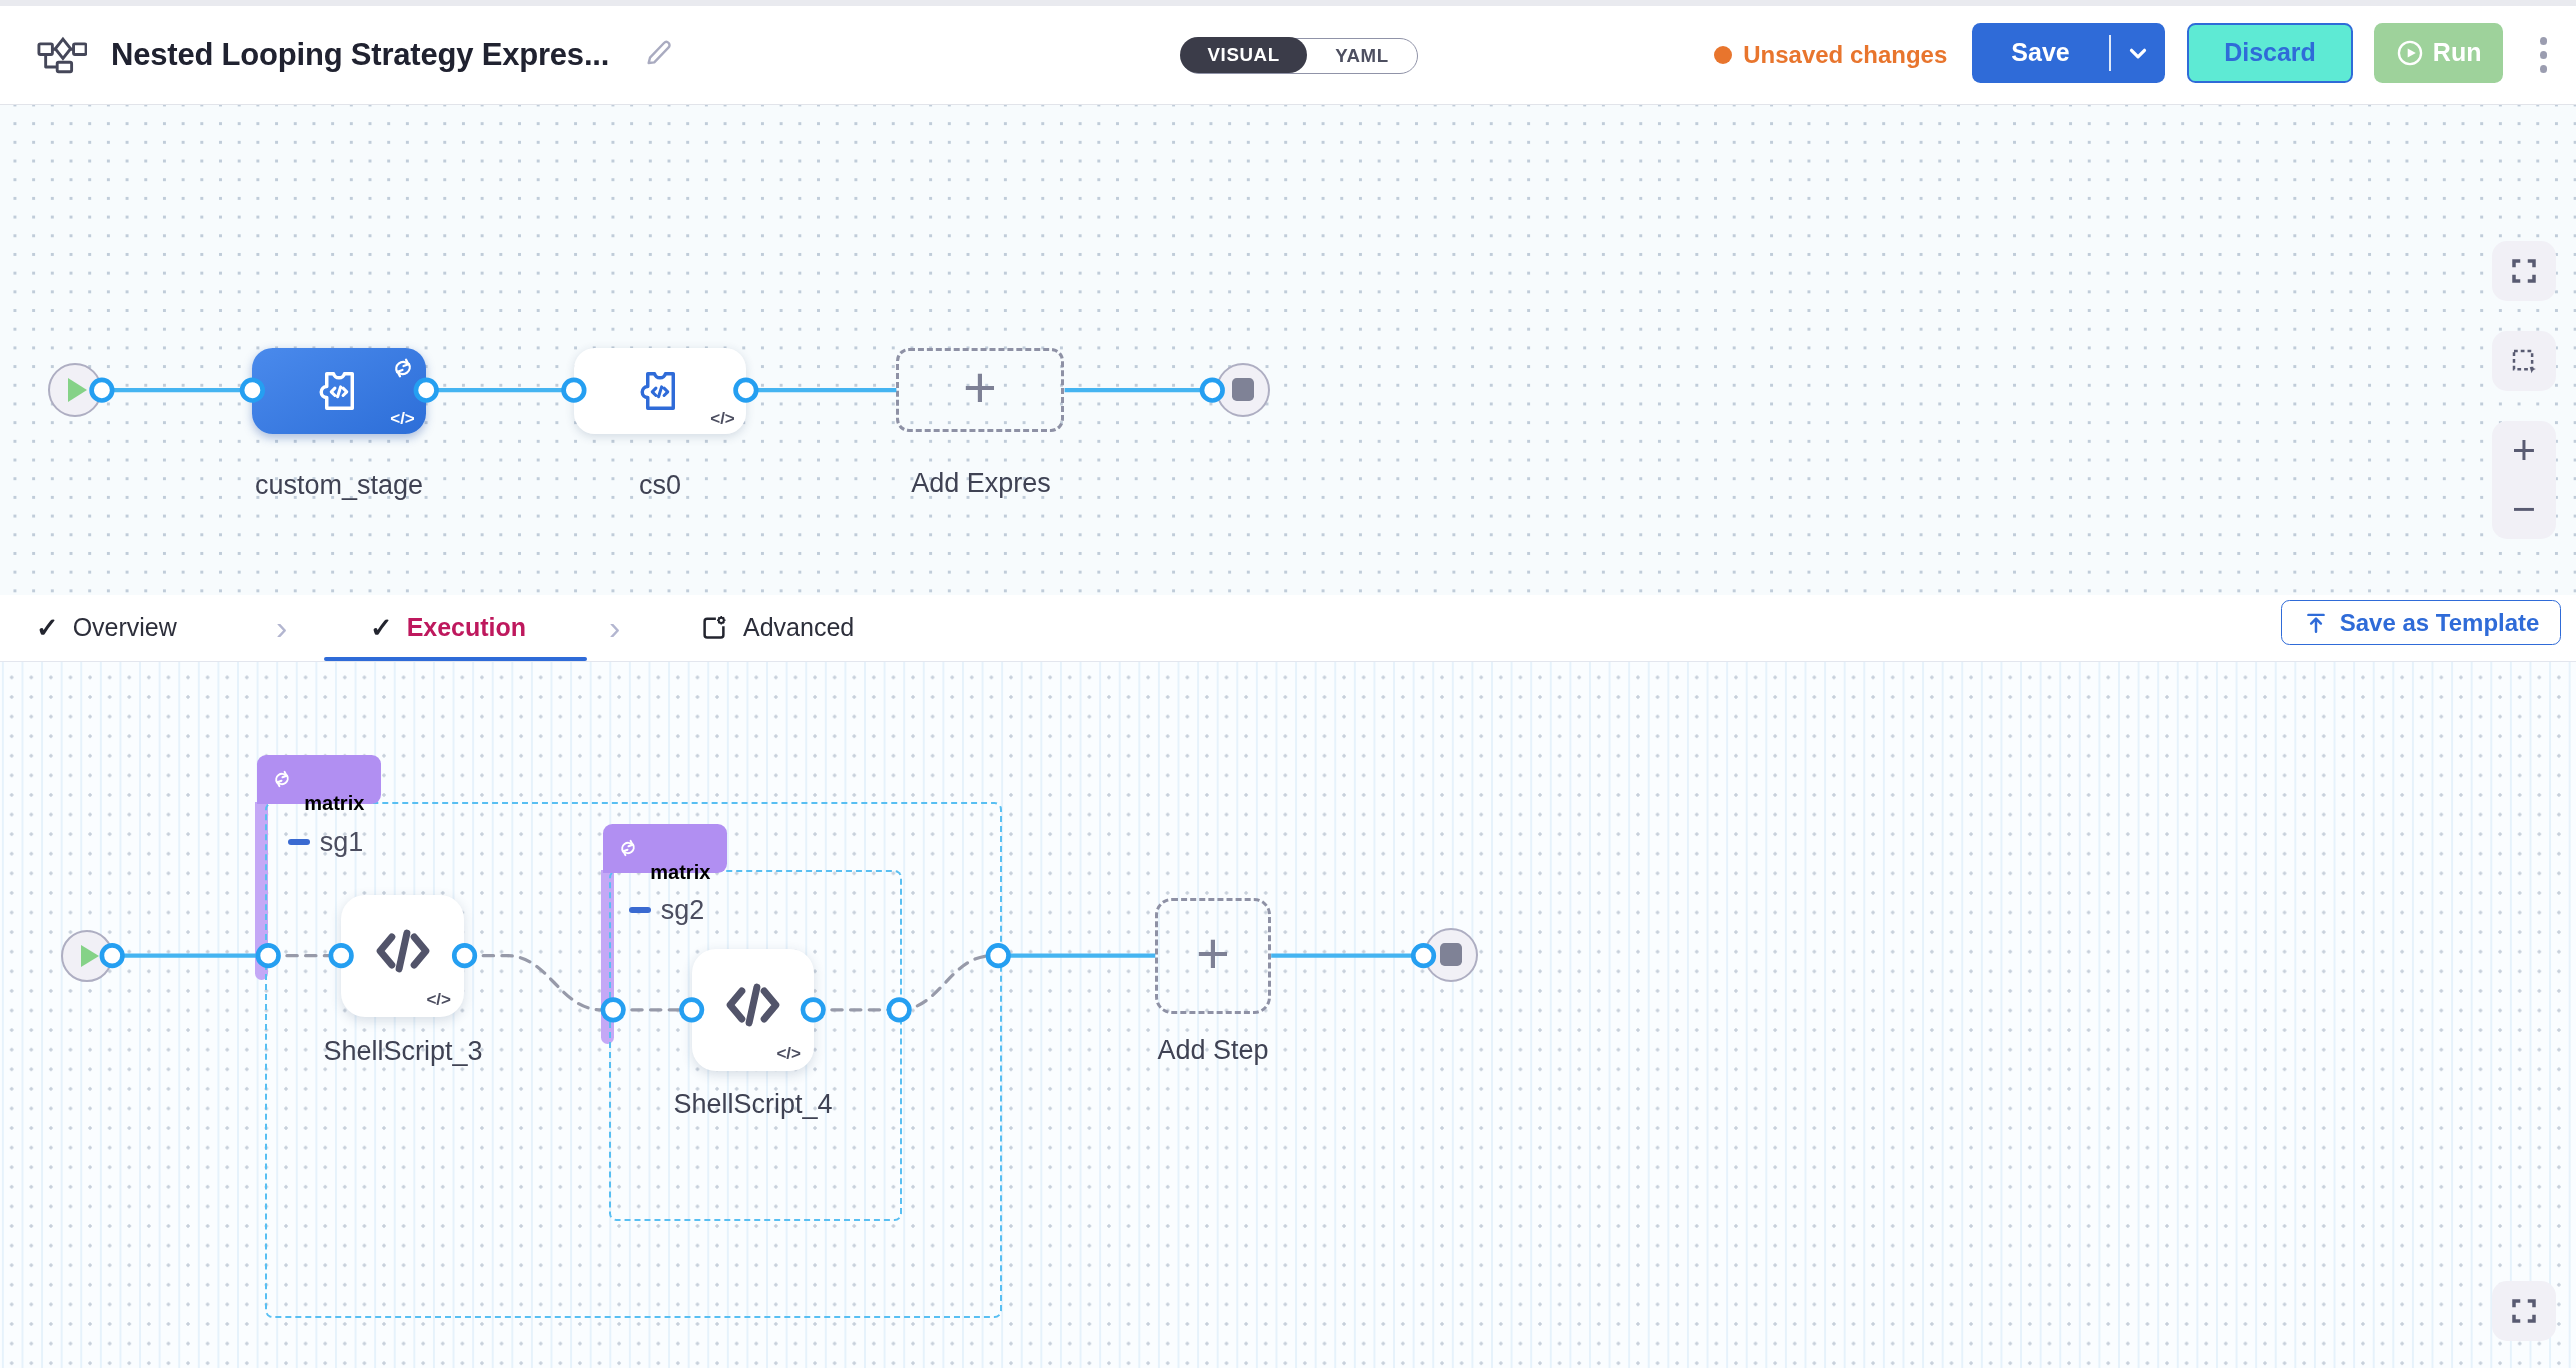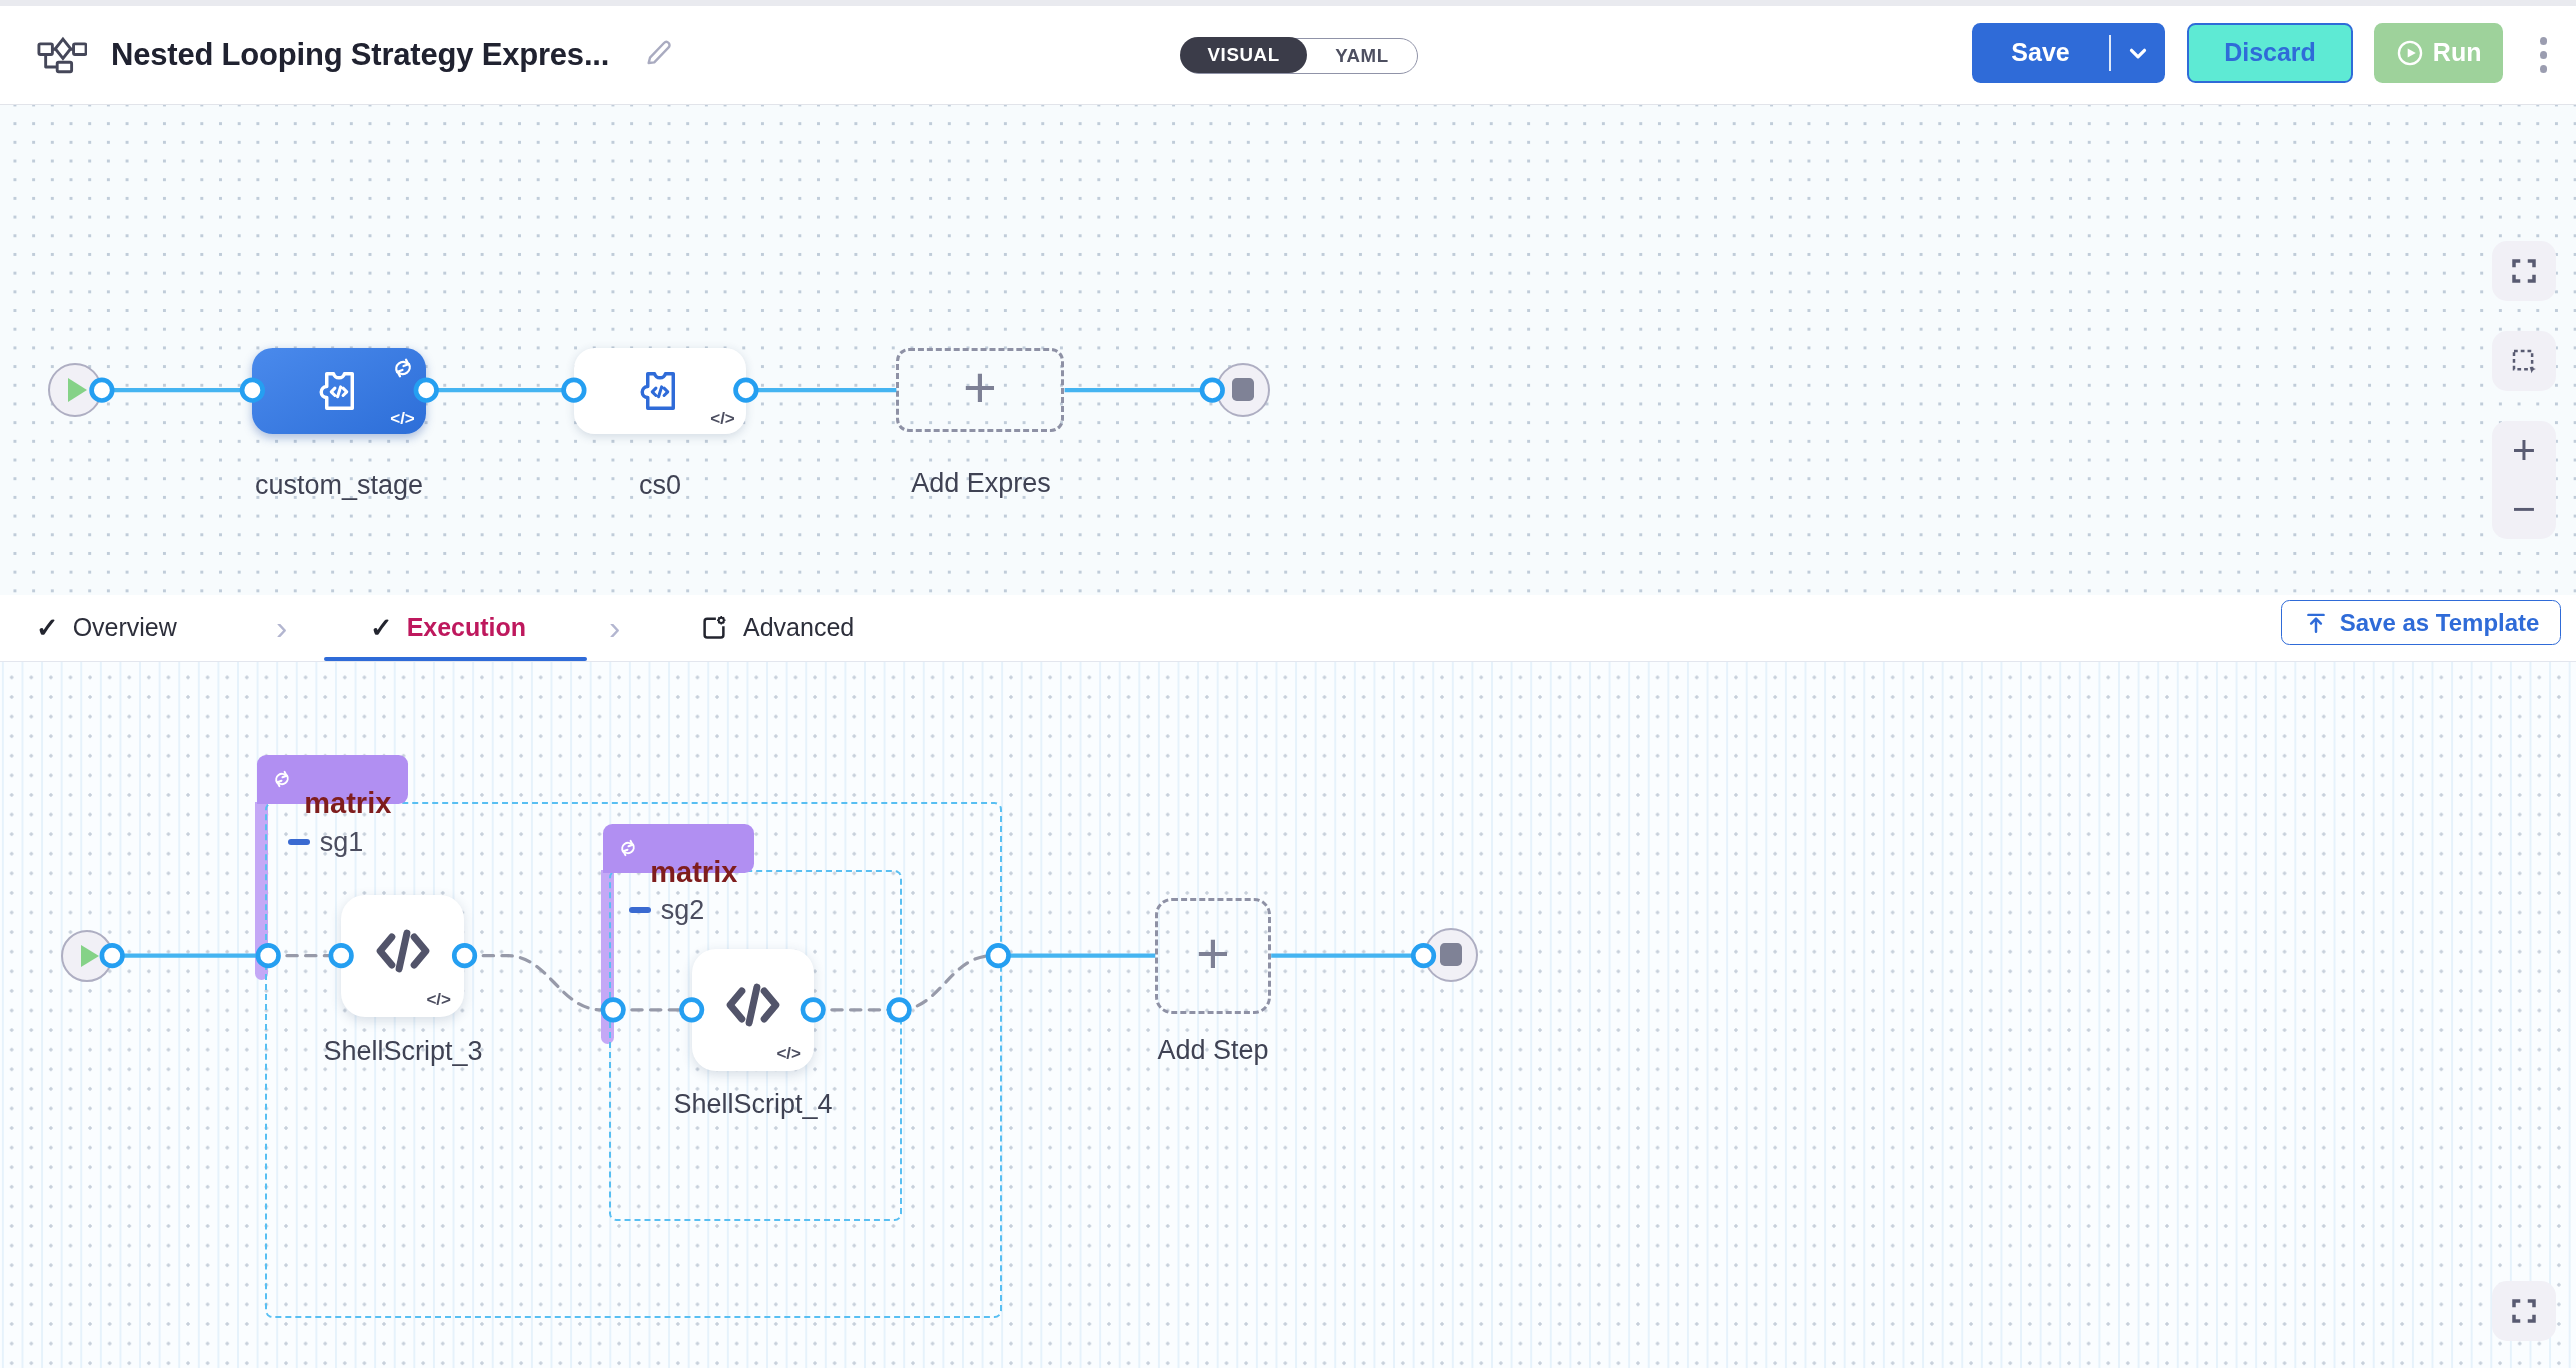--- a/index.html
+++ b/index.html
@@ -96,21 +96,21 @@
   .tab-sep { position: absolute; top: 13px; font-size: 34px; color: #b3b6d0; font-weight: 400; }
   .tab-underline { position: absolute; left: 324px; bottom: -0.9px; width: 263px; height: 4.7px; background: var(--primary-blue); border-radius: 1.9px; }
   .sat-btn { position: absolute; right: 15px; top: 5.6px; height: 45px; padding: 0 20.6px; background: #fff;
     border: 1.9px solid var(--primary-blue); border-radius: 8.4px; color: var(--primary-blue);
     font-size: 24px; font-weight: 600; display: flex; align-items: center; gap: 11.2px; cursor: pointer; font-family: inherit; }
 
   
   .group-box { position: absolute; border: 2.3px dashed var(--group-border-blue); border-radius: 7.5px; z-index: 1; }
   .matrix-badge { position: absolute; height: 49px; background: var(--loop-purple); border-radius: 9.3px 9.3px 9.3px 0;
     display: flex; align-items: center; gap: 10.3px; padding: 0 17px 0 13px; z-index: 2; cursor: pointer; }
-  .matrix-badge .mb-txt { color: #7f1d1d; font-size: 29px; font-weight: 600; margin-top: 48px; }
+  .matrix-badge .mb-txt { color: #000000; font-size: 20px; font-weight: 600; margin-top: 48px; }
   .matrix-bar { position: absolute; width: 13px; background: var(--loop-bar-purple); border-radius: 0 0 7.5px 7.5px; z-index: 1; }
   .sg-name { position: absolute; display: flex; align-items: center; gap: 9.3px; z-index: 2; }
   .sg-name .dash { width: 22.4px; height: 6.5px; border-radius: 3.3px; background: #3a6ad1; cursor: pointer; }
   .sg-name .nm { font-size: 27px; color: #4b4d5f; }
 
   .step-node { position: absolute; background: #ffffff; border-radius: 24px; box-shadow: 0 3.7px 11.2px rgba(40,60,100,0.16);
     z-index: 3; cursor: pointer; }
   .step-node .main-ic { position: absolute; left: 50%; top: 46%; transform: translate(-50%,-50%); }
   .step-node .mini-code { position: absolute; right: 13px; bottom: 6.5px; font-size: 17px; font-weight: 700; color: #4c4e60; }
 </style>
@@ -133,20 +133,24 @@
       <svg viewBox="0 0 24 24" width="32" height="32" fill="none" stroke="#a9abc0" stroke-width="1.8" stroke-linejoin="round">
         <path d="M5 19.5 L6 15.5 L16.5 4.5 C17.5 3.5 19 3.5 20 4.5 C21 5.5 20.8 7 19.8 8 L9.2 19 Z"></path>
       </svg>
     </button>
 
     <div class="toggle">
       <div class="toggle-seg toggle-visual">VISUAL</div>
       <div class="toggle-seg toggle-yaml">YAML</div>
     </div>
 
+    <div class="unsaved">
+      <span class="dot"></span>
+      <span class="txt">Unsaved changes</span>
+    </div>
 
     <div class="save-split">
       <button class="save-main">Save</button>
       <div class="save-divider"></div>
       <button class="save-caret">
         <svg viewBox="0 0 24 24" width="26" height="26" fill="none" stroke="#ffffff" stroke-width="3" stroke-linecap="round" stroke-linejoin="round">
             <path d="M6 9.5 L12 15.5 L18 9.5"></path>
           </svg>
       </button>
     </div>

